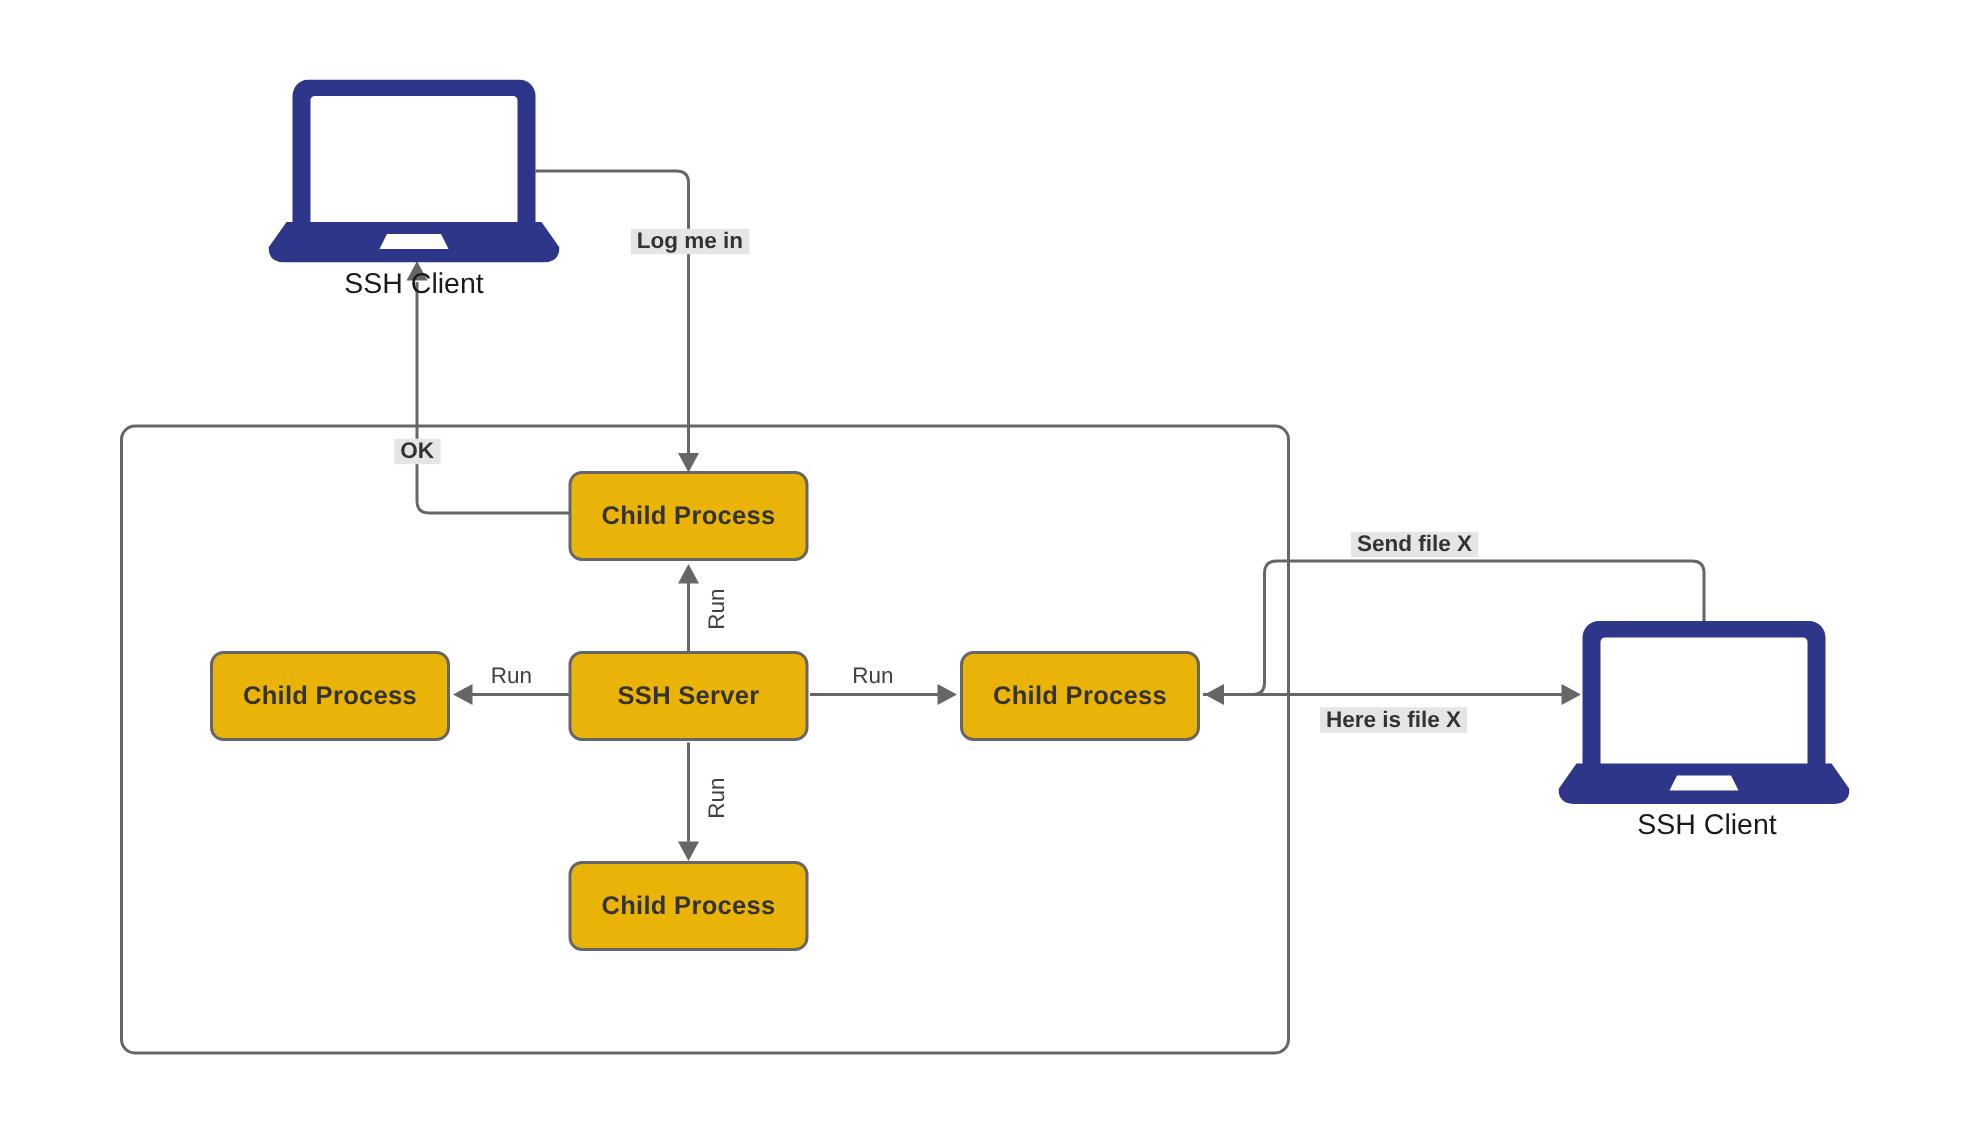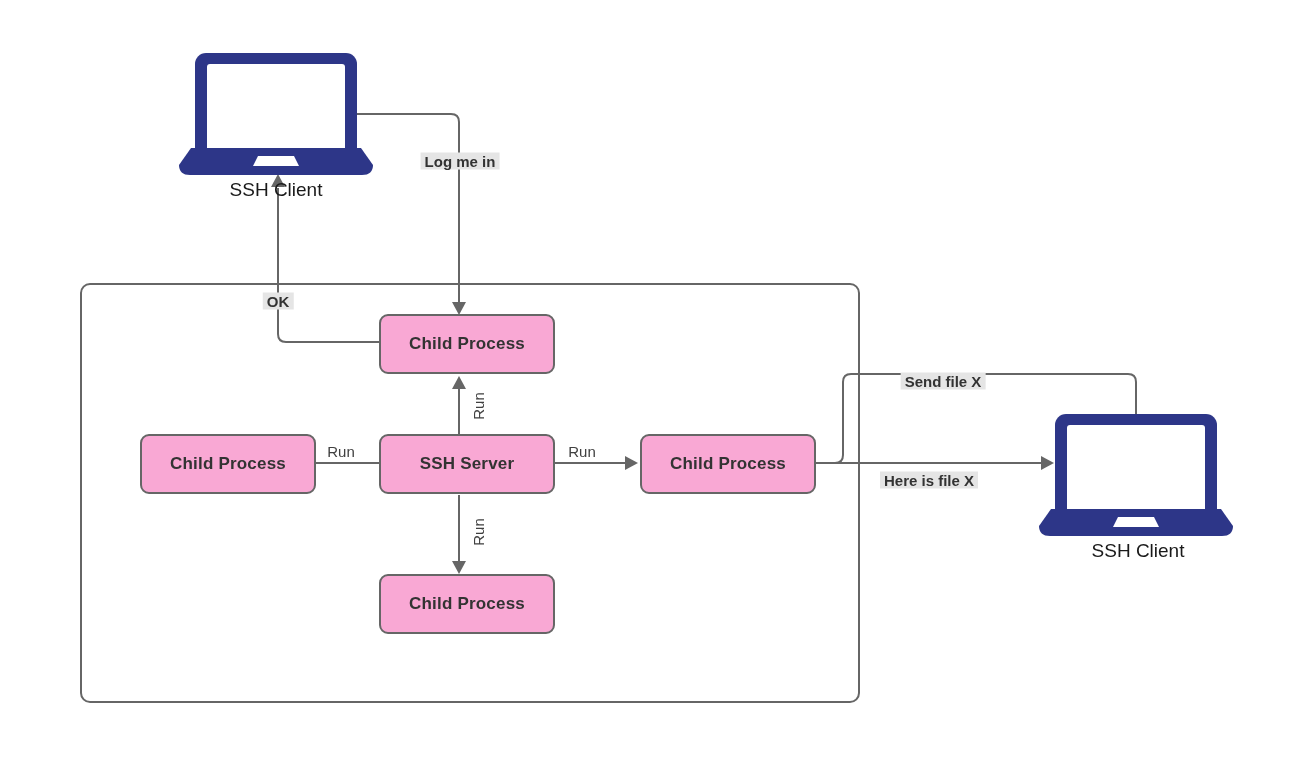--- a/index.html
+++ b/index.html
@@ -22,22 +22,22 @@
     border-radius: 10px; background: transparent;
   }
 
   
   svg.wires { position: absolute; left: 0; top: 0; width: 1312px; height: 759px; }
   svg.wires path { fill: none; stroke: var(--line); stroke-width: 2; }
   svg.wires polygon { fill: var(--line); stroke: none; }
 
   
   .node {
-    position: absolute; width: 176px; height: 60px; box-sizing: border-box;
-    background: #f9a8d4; border: 2px solid var(--node-border); border-radius: 9px;
+    position: absolute; width: 160px; height: 60px; box-sizing: border-box;
+    background: #eab308; border: 2px solid var(--node-border); border-radius: 9px;
     display: flex; align-items: center; justify-content: center;
     font-size: 17px; font-weight: bold; color: var(--label-text);
     letter-spacing: 0.2px;
   }
   #node-child-top    { left: 379px; top: 314px; }
   #node-child-left   { left: 140px; top: 434px; }
   #node-server       { left: 379px; top: 434px; }
   #node-child-right  { left: 640px; top: 434px; }
   #node-child-bottom { left: 379px; top: 574px; }
 
@@ -61,21 +61,21 @@
   .edge-label.on-line { background: #e5e5e5; padding: 0 4px; }
   .edge-label.plain { font-weight: normal; color: #404040; }
   .edge-label.vertical { transform: translate(-50%, -50%) rotate(-90deg); }
 
   #lbl-log-me-in   { left: 460px; top: 161px; }
   #lbl-ok          { left: 278px; top: 265px; margin-top: 36px; }
   #lbl-run-top     { left: 478px; top: 406px; }
   #lbl-run-left    { left: 341px; top: 451px; }
   #lbl-run-right   { left: 582px; top: 451px; }
   #lbl-run-bottom  { left: 478px; top: 532px; }
-  #lbl-send-file   { left: 943px; top: 381px; }
+  #lbl-send-file   { left: 943px; top: 363px; }
   #lbl-here-file   { left: 929px; top: 480px; }
 
   .laptop svg { display: block; }
   .laptop .lp-navy { fill: var(--laptop-fill); }
   .laptop .lp-white { fill: #ffffff; }
 </style>
 </head>
 <body>
 
 <div id="canvas">

